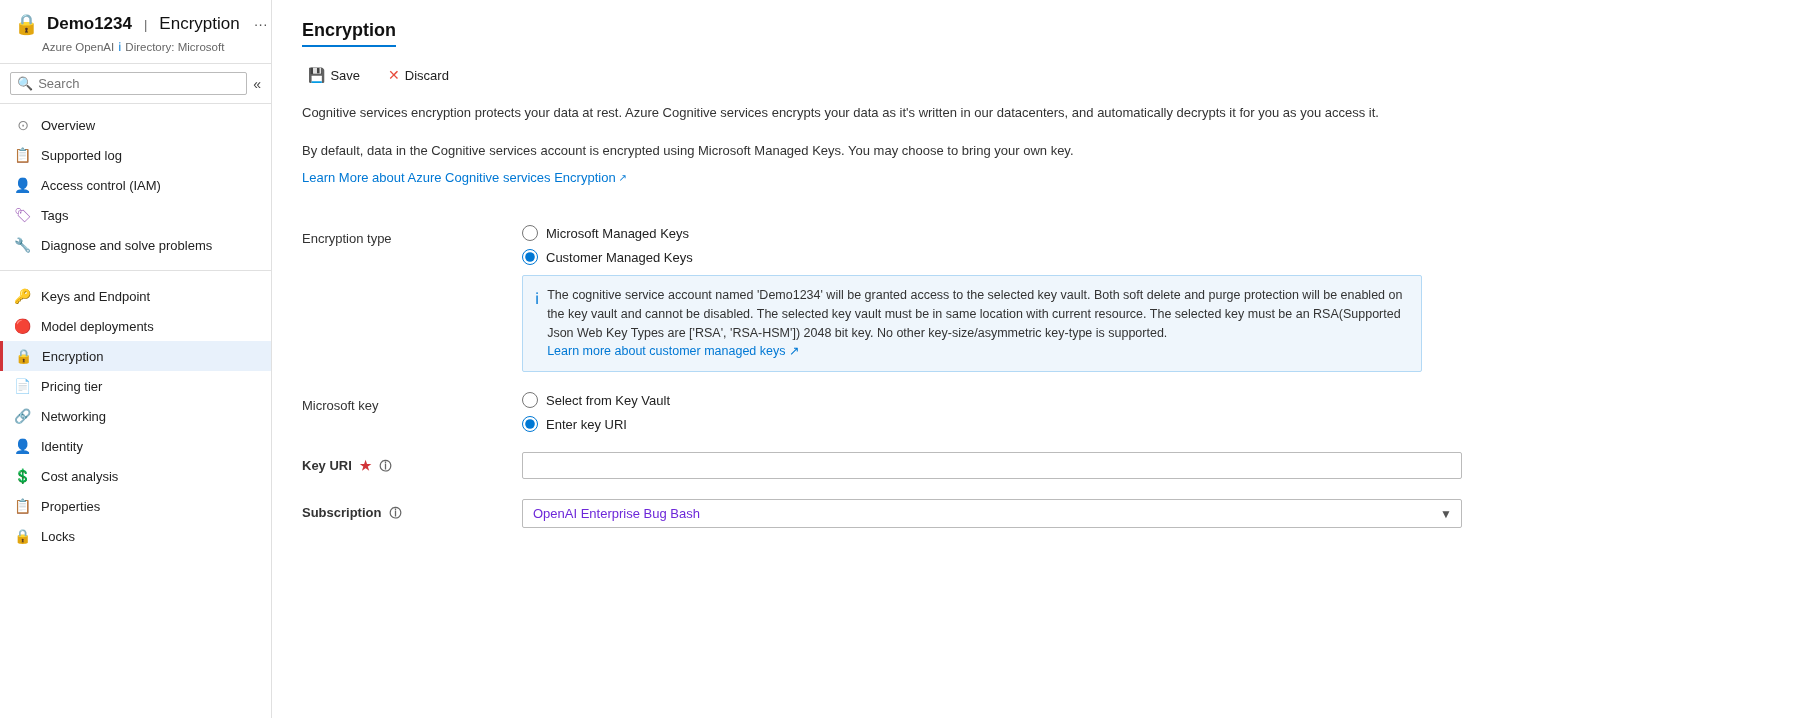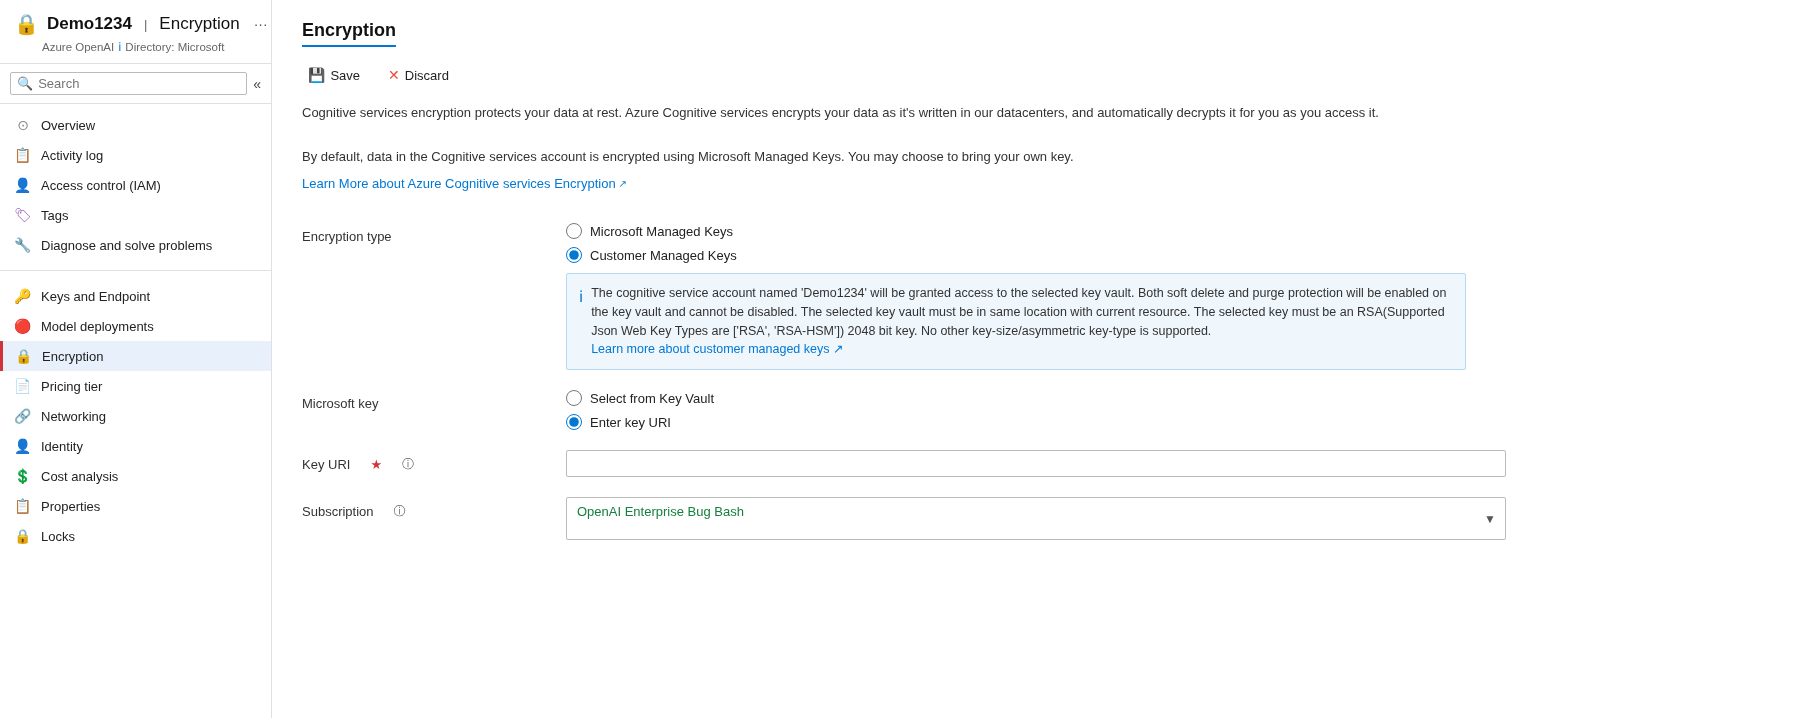--- a/index.html
+++ b/index.html
@@ -184,51 +184,50 @@
       padding: 4px 6px;
     }
     .toolbar-btn .btn-icon { color: #0078d4; font-size: 14px; }
     .toolbar-btn .discard-icon { color: #e74c3c; font-size: 14px; }
 
     
     .desc-text {
       font-size: 13px;
       color: #333;
       line-height: 1.5;
-      margin-bottom: 24px;
+      margin-bottom: 18px;
       max-width: 1200px;
     }
     .learn-link {
       color: #0078d4;
       text-decoration: none;
       font-size: 13px;
       display: inline-flex;
       align-items: center;
       gap: 3px;
-      margin-bottom: 32px;
+      margin-bottom: 40px;
     }
     .ext-icon { font-size: 10px; }
 
     
     .form-section {
       display: flex;
       margin-bottom: 20px;
       align-items: flex-start;
     }
     .form-label {
       width: 220px;
       min-width: 220px;
       font-size: 13px;
       color: #333;
       padding-top: 6px;
       font-weight: 400;
     }
     .form-field {
       flex: 1;
-      margin-left: 44px;
     }
 
     
     .radio-group {
       display: flex;
       flex-direction: column;
       gap: 8px;
     }
     .radio-item {
       display: flex;
@@ -276,41 +275,42 @@
       font-size: 13px;
       width: 100%;
       max-width: 940px;
       outline: none;
     }
 
     
     .req-star { color: #d13438; }
     .key-uri-label {
       display: flex;
-      align-items: center;
-      gap: 20px;
+      align-items: flex-start;
+      gap: 8px;
+      font-weight: bold;
     }
     .small-info { color: #666; font-size: 12px; cursor: help; }
 
     
     .select-wrap {
       position: relative;
       max-width: 940px;
     }
     .select-box {
       width: 100%;
       border: 1px solid #bbb;
       border-radius: 2px;
-      padding: 6px 30px 20px 10px;
+      padding: 6px 30px 6px 10px;
       font-size: 13px;
       appearance: none;
       background: #fff;
       cursor: pointer;
       outline: none;
-      color: #15803d;
+      color: #6d28d9;
     }
     .select-arrow {
       position: absolute;
       right: 10px;
       top: 50%;
       transform: translateY(-50%);
       color: #555;
       pointer-events: none;
       font-size: 12px;
     }
@@ -348,21 +348,21 @@
     <span class="collapse-btn">«</span>
   </div>
 
   <div class="nav-section">
     <div class="nav-item">
       <span class="nav-icon overview-icon">⊙</span>
       <span>Overview</span>
     </div>
     <div class="nav-item">
       <span class="nav-icon activity-icon">📋</span>
-      <span>Activity log</span>
+      <span>Supported log</span>
     </div>
     <div class="nav-item">
       <span class="nav-icon iam-icon">👤</span>
       <span>Access control (IAM)</span>
     </div>
     <div class="nav-item">
       <span class="nav-icon tags-icon">🏷</span>
       <span>Tags</span>
     </div>
     <div class="nav-item">

